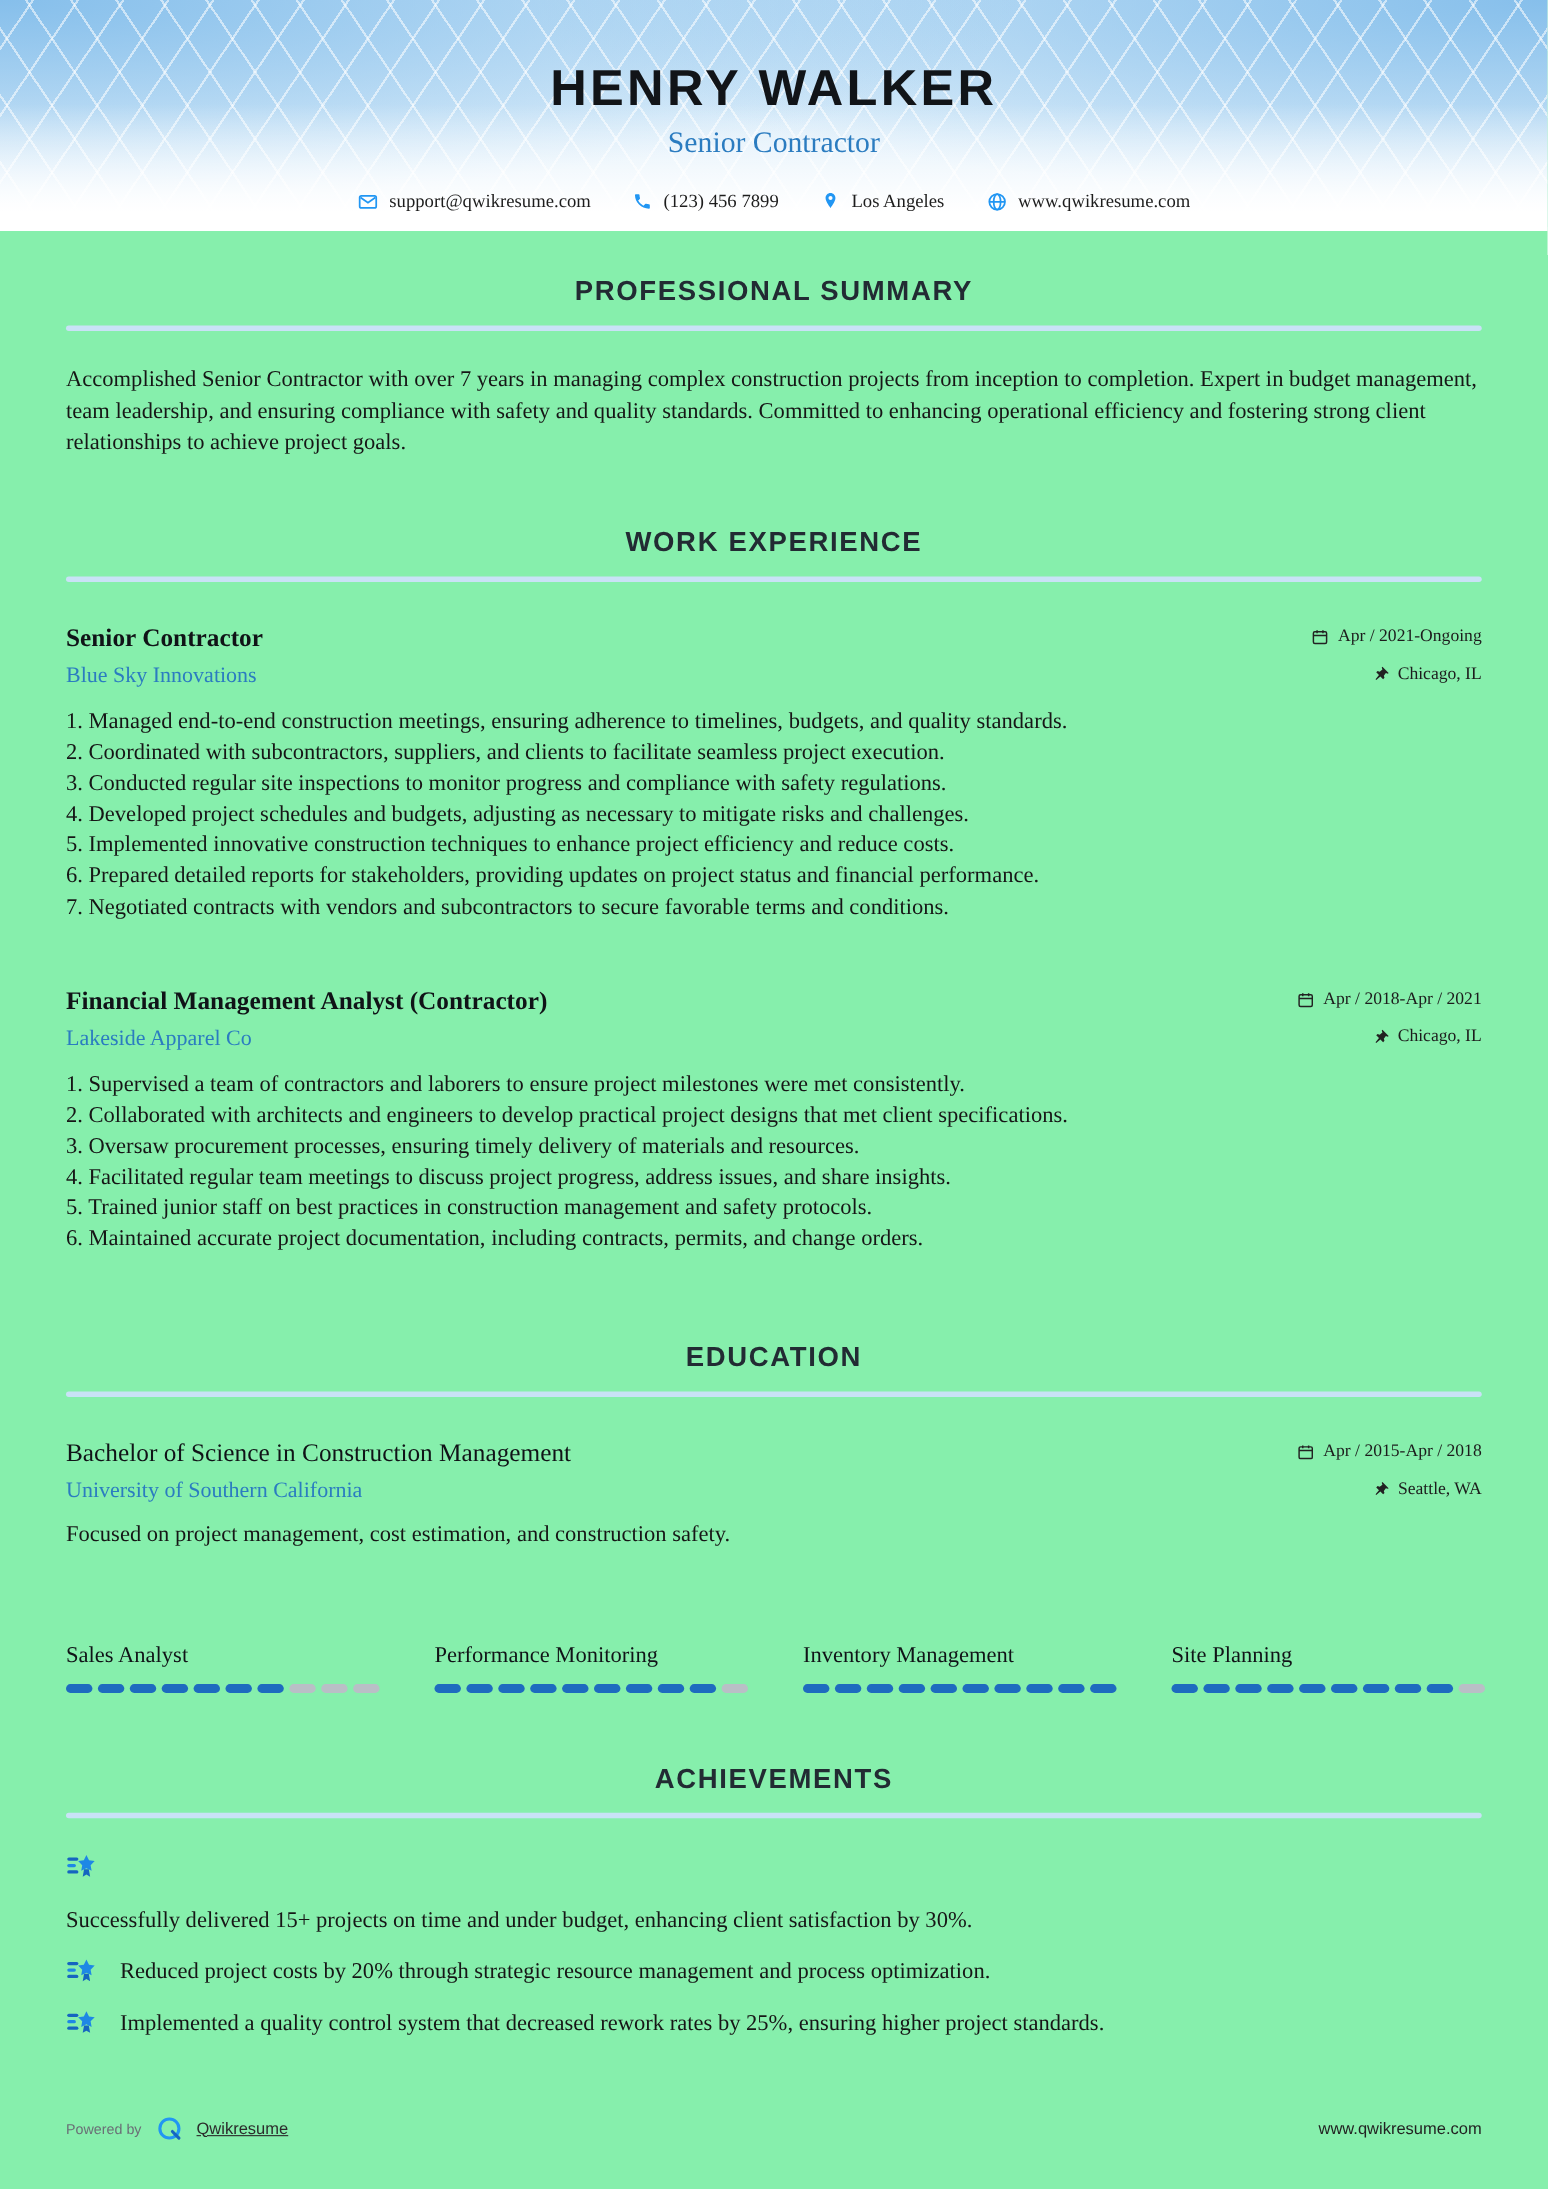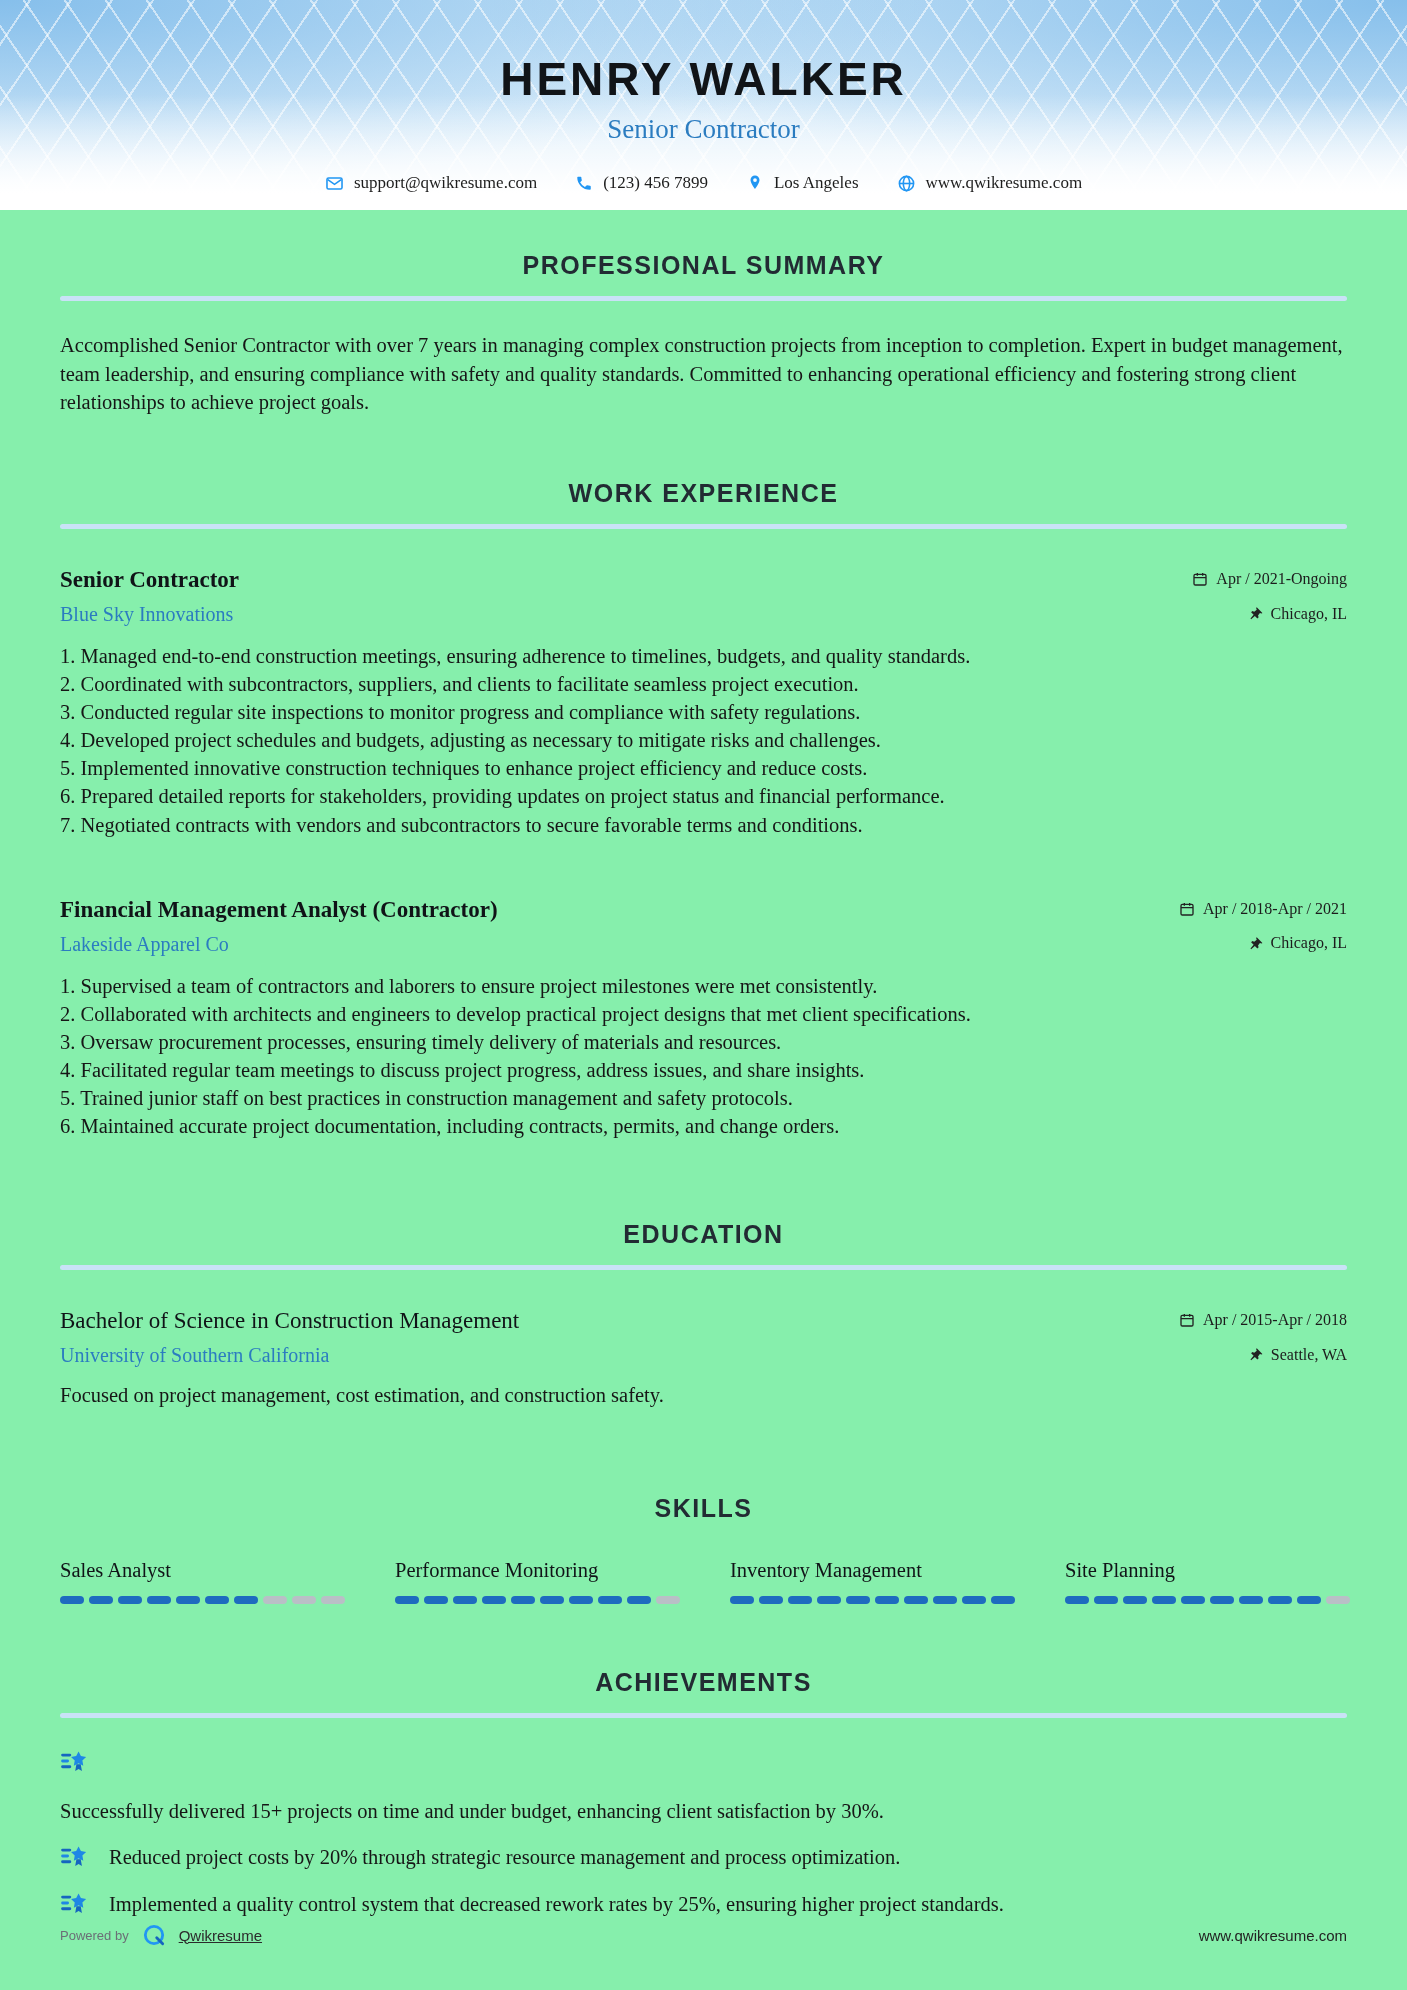--- a/index.html
+++ b/index.html
@@ -251,21 +251,20 @@
               </svg>
             </span>
             <span>Seattle, WA</span>
           </span>
         </div>
         <p class="edu-desc">Focused on project management, cost estimation, and construction safety.</p>
       </article>
     </section>
 
     <section class="section" style="margin-top:84px">
-      <h2 class="section-heading">SKILLS</h2>
       <div class="skills-grid">
         <div class="skill">
           <div class="skill-name">Sales Analyst</div>
           <div class="skill-bar">
               <span class="seg on"></span>
               <span class="seg on"></span>
               <span class="seg on"></span>
               <span class="seg on"></span>
               <span class="seg on"></span>
               <span class="seg on"></span>

